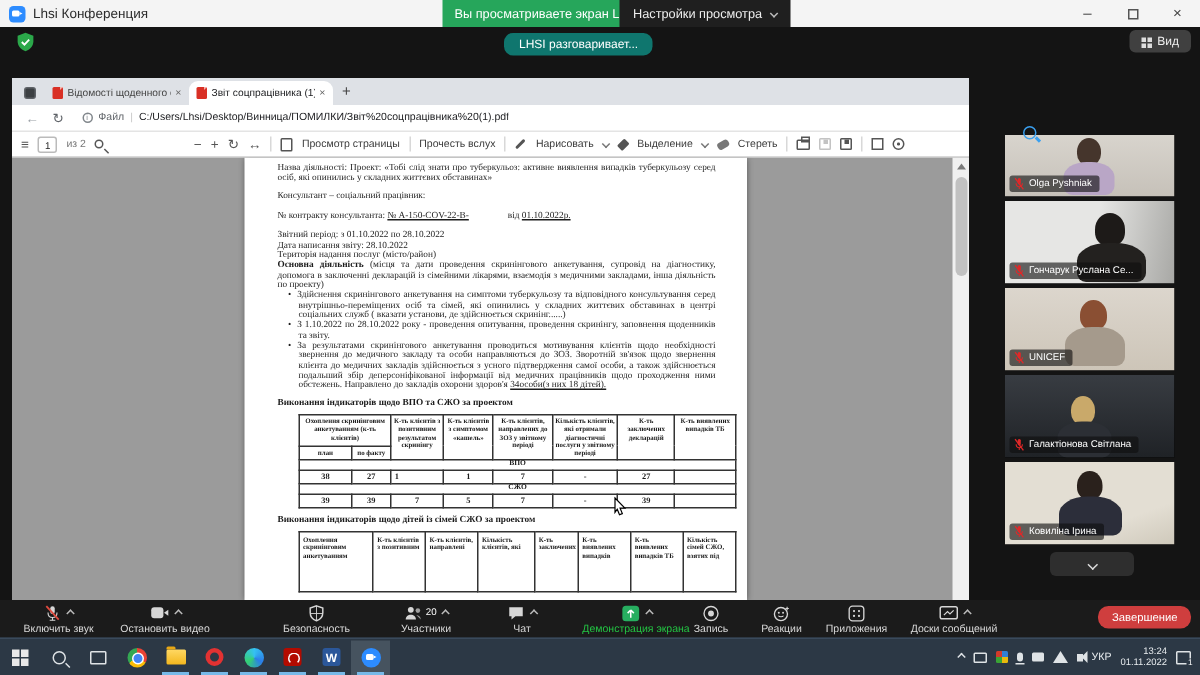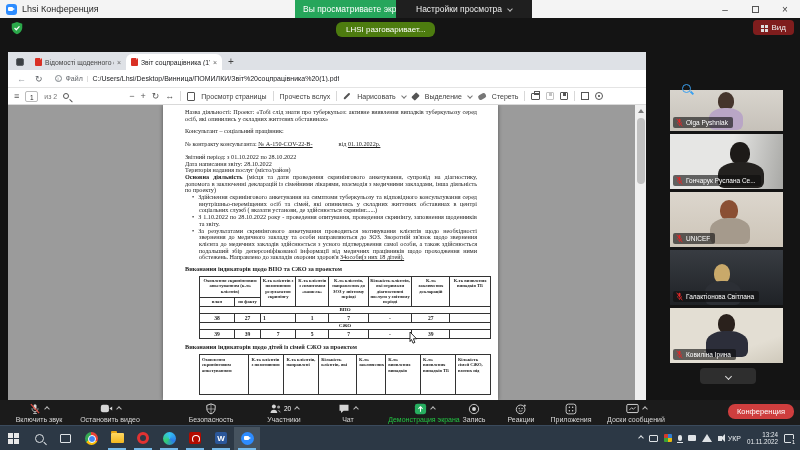--- a/index.html
+++ b/index.html
@@ -6,31 +6,31 @@
   html,body{width:800px;height:450px;overflow:hidden}
   body{position:relative;background:#141414;font-family:"Liberation Sans",sans-serif;-webkit-font-smoothing:antialiased}
 
   
   .titlebar{position:absolute;left:0;top:0;width:800px;height:18px;background:#f4f4f4;display:flex;align-items:center;z-index:30}
   .zlogo{width:11px;height:11px;border-radius:3px;background:#2d8cff;margin:0 5px 0 6px;position:relative;flex:0 0 auto}
   .zlogo::after{content:"";position:absolute;left:2px;top:3.5px;width:5px;height:4px;background:#fff;border-radius:1px}
   .zlogo::before{content:"";position:absolute;left:7.2px;top:4px;border-left:2.4px solid #fff;border-top:1.6px solid transparent;border-bottom:1.6px solid transparent}
   .apptitle{font-size:9px;color:#2b2b2b}
   .banner{position:absolute;left:295px;top:0;height:18px;padding:0 8px;background:#26a65b;color:#fff;font-size:8.5px;display:flex;align-items:center;white-space:nowrap}
-  .viewsettings{position:absolute;left:396px;top:0;height:18px;padding:0 20px;background:#1f1f1f;color:#eee;font-size:8.5px;display:flex;align-items:center;gap:6px;white-space:nowrap}
+  .viewsettings{position:absolute;left:413px;top:0;height:18px;padding:0 9px;background:#1f1f1f;color:#eee;font-size:8.5px;display:flex;align-items:center;gap:6px;white-space:nowrap}
   .chev{width:4px;height:4px;border-right:1px solid #bbb;border-bottom:1px solid #bbb;transform:rotate(45deg);display:inline-block}
   .chev.up{transform:rotate(-135deg)}
   .wctrls{position:absolute;right:0;top:0;height:18px;display:flex;align-items:center}
   .wc{width:30px;height:18px;display:flex;align-items:center;justify-content:center;color:#444;font-size:10px}
   .restico{width:7px;height:7px;border:1px solid #555}
 
   
   .encshield{position:absolute;left:10px;top:21px;z-index:20}
-  .toast{position:absolute;left:336px;top:22px;background:#4d7c0f;color:#fff;font-size:8px;padding:3px 10px;border-radius:6px;z-index:20;white-space:nowrap}
-  .viewbtn{position:absolute;right:6px;top:20px;background:#7f1d1d;color:#eee;font-size:8px;padding:3px 8px;border-radius:4px;display:flex;align-items:flex-end;gap:4px;z-index:20}
+  .toast{position:absolute;left:336px;top:22px;background:#0f766e;color:#fff;font-size:8px;padding:3px 10px;border-radius:6px;z-index:20;white-space:nowrap}
+  .viewbtn{position:absolute;right:6px;top:20px;background:#404040;color:#eee;font-size:8px;padding:3px 8px;border-radius:4px;display:flex;align-items:flex-end;gap:4px;z-index:20}
   .gridico{width:3px;height:3px;background:#ddd;box-shadow:4px 0 #ddd,0 4px #ddd,4px 4px #ddd;margin:0 4px 4px 0}
 
   
   .browser{position:absolute;left:8px;top:52px;width:638px;height:348px;background:#fff;z-index:5}
   .tabstrip{position:absolute;left:0;top:0;width:100%;height:18px;background:#dee1e6;display:flex;align-items:flex-end}
   .wsico{width:8px;height:8px;border:1px solid #5f6368;border-radius:2px;margin:0 6px 4px 8px;background:#3c4043}
   .tab{height:16px;display:flex;align-items:center;gap:3px;padding:0 5px;font-size:6.8px;color:#444;max-width:96px}
   .tab .ttl{white-space:nowrap;overflow:hidden;flex:1}
   .tab.active{background:#fff;border-radius:6px 6px 0 0;color:#202124}
   .pdfic{width:7px;height:8px;background:#d93025;border-radius:1px;flex:0 0 auto;position:relative}
@@ -518,21 +518,21 @@
   <div class="ztc" style="left:598px;width:76px">
     <div class="irow">
       <svg width="13" height="11" viewBox="0 0 16 13">
           <rect x="1" y="1.5" width="14" height="10" rx="1.5" fill="none" stroke="#d6d6d6" stroke-width="1.2"></rect>
           <path d="M4 8.5l3-3 2 2 3-3" stroke="#d6d6d6" fill="none"></path>
         </svg>
       <span class="chev up"></span>
     </div>
     <div class="lbl">Доски сообщений</div>
   </div>
-  <div class="endbtn">Конференция</div>
+  <div class="endbtn">Завершение</div>
 </div>
 
 <div class="taskbar">
   <div class="tbi">
       <span class="winlogo"></span>
     </div>
   <div class="tbi">
       <span class="tsearch"></span>
     </div>
   <div class="tbi">

